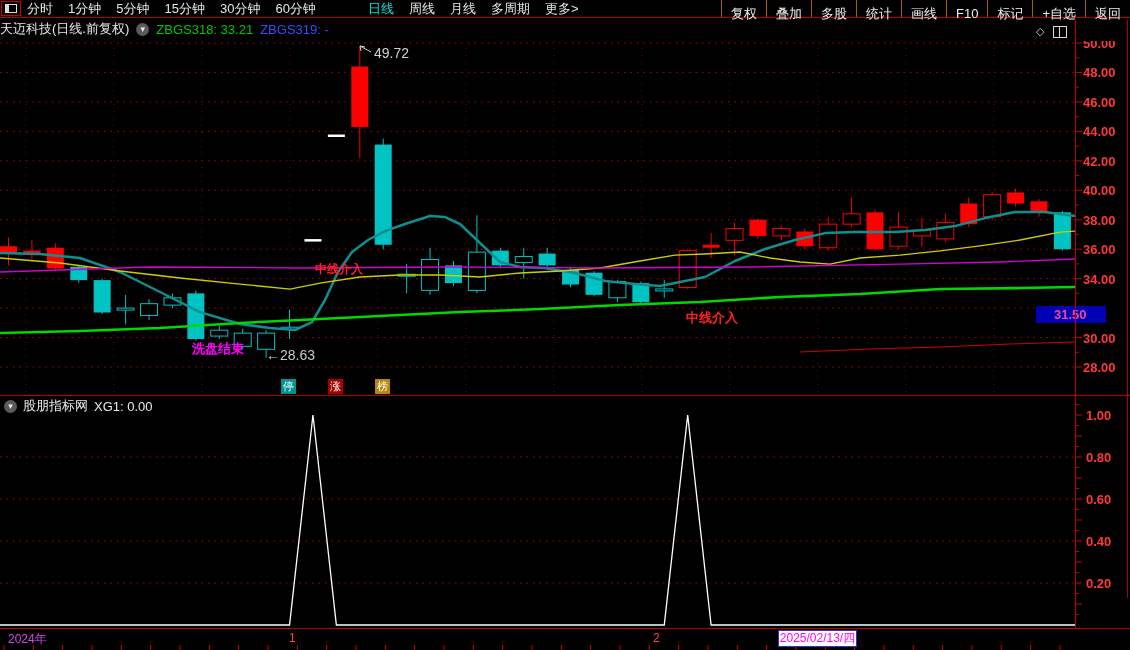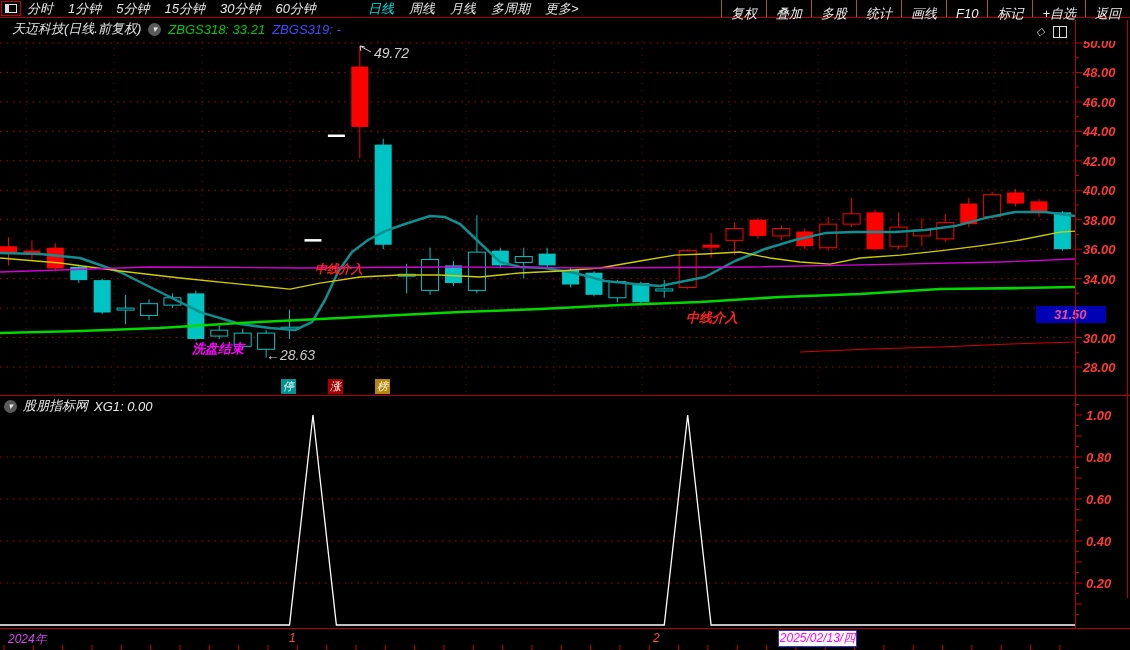--- a/index.html
+++ b/index.html
@@ -1,31 +1,31 @@
 <!DOCTYPE html>
 <html><head>
 <meta charset="utf-8">
 <style>
   html,body{margin:0;padding:0;background:#000;}
   body{width:1130px;height:650px;overflow:hidden;font-family:"Liberation Sans",sans-serif;}
-  .screen{position:absolute;top:0;left:0;width:1130px;height:650px;background:#000;color:#e6e6e6;font-style:italic;}
+  .screen{position:absolute;top:0;left:0;width:1130px;height:650px;background:#000;color:#e6e6e6;}
   
   .toolbar{position:absolute;top:0;left:0;width:1130px;height:17px;border-bottom:1px solid #b40000;
            display:flex;justify-content:space-between;align-items:center;font-size:13px;line-height:17px;}
   .tb-left{display:flex;align-items:center;}
   .layout-box{display:inline-block;width:18px;height:13px;border:1px solid #c80000;margin:1px 6px 1px 1px;position:relative;}
   .layout-glyph{position:absolute;left:3px;top:2px;width:10px;height:7px;border:1px solid #ddd;}
   .layout-glyph::after{content:"";position:absolute;left:0;top:0;width:3px;height:7px;background:#ddd;}
   .menu-left{display:flex;gap:15px;}
   .menu-left span{color:#e6e6e6;white-space:nowrap;}
   .menu-left span.active{color:#00e1e1;margin-left:37px;}
   .menu-right{display:flex;height:17px;}
   .menu-right span{padding:5px 9px;border-left:1px solid #a16207;white-space:nowrap;color:#eee;}
   
-  .titlebar{position:absolute;top:18px;left:0;height:22px;font-size:13px;display:flex;align-items:center;gap:7px;padding-left:12px;}
+  .titlebar{position:absolute;top:18px;left:0;height:22px;font-size:13px;display:flex;align-items:center;gap:7px;padding-left:0;}
   .chev{display:inline-block;width:13px;height:13px;border-radius:50%;background:#5a5a5a;color:#e8e8e8;
         font-size:9px;line-height:12px;text-align:center;}
   .zbgs318{color:#00c800;}
   .zbgs319{color:#4747ff;}
   .tb-icons{position:absolute;left:1036px;top:25px;display:flex;gap:9px;color:#cdcdcd;font-size:11px;align-items:center;}
   .split-glyph{display:inline-block;width:12px;height:10px;border:1px solid #ddd;position:relative;}
   .split-glyph::after{content:"";position:absolute;left:5px;top:0;width:1px;height:10px;background:#ddd;}
   
   .vline{position:absolute;width:1px;background:#b40000;}
   .hsep{position:absolute;left:0;width:1130px;height:1px;background:#b40000;}

